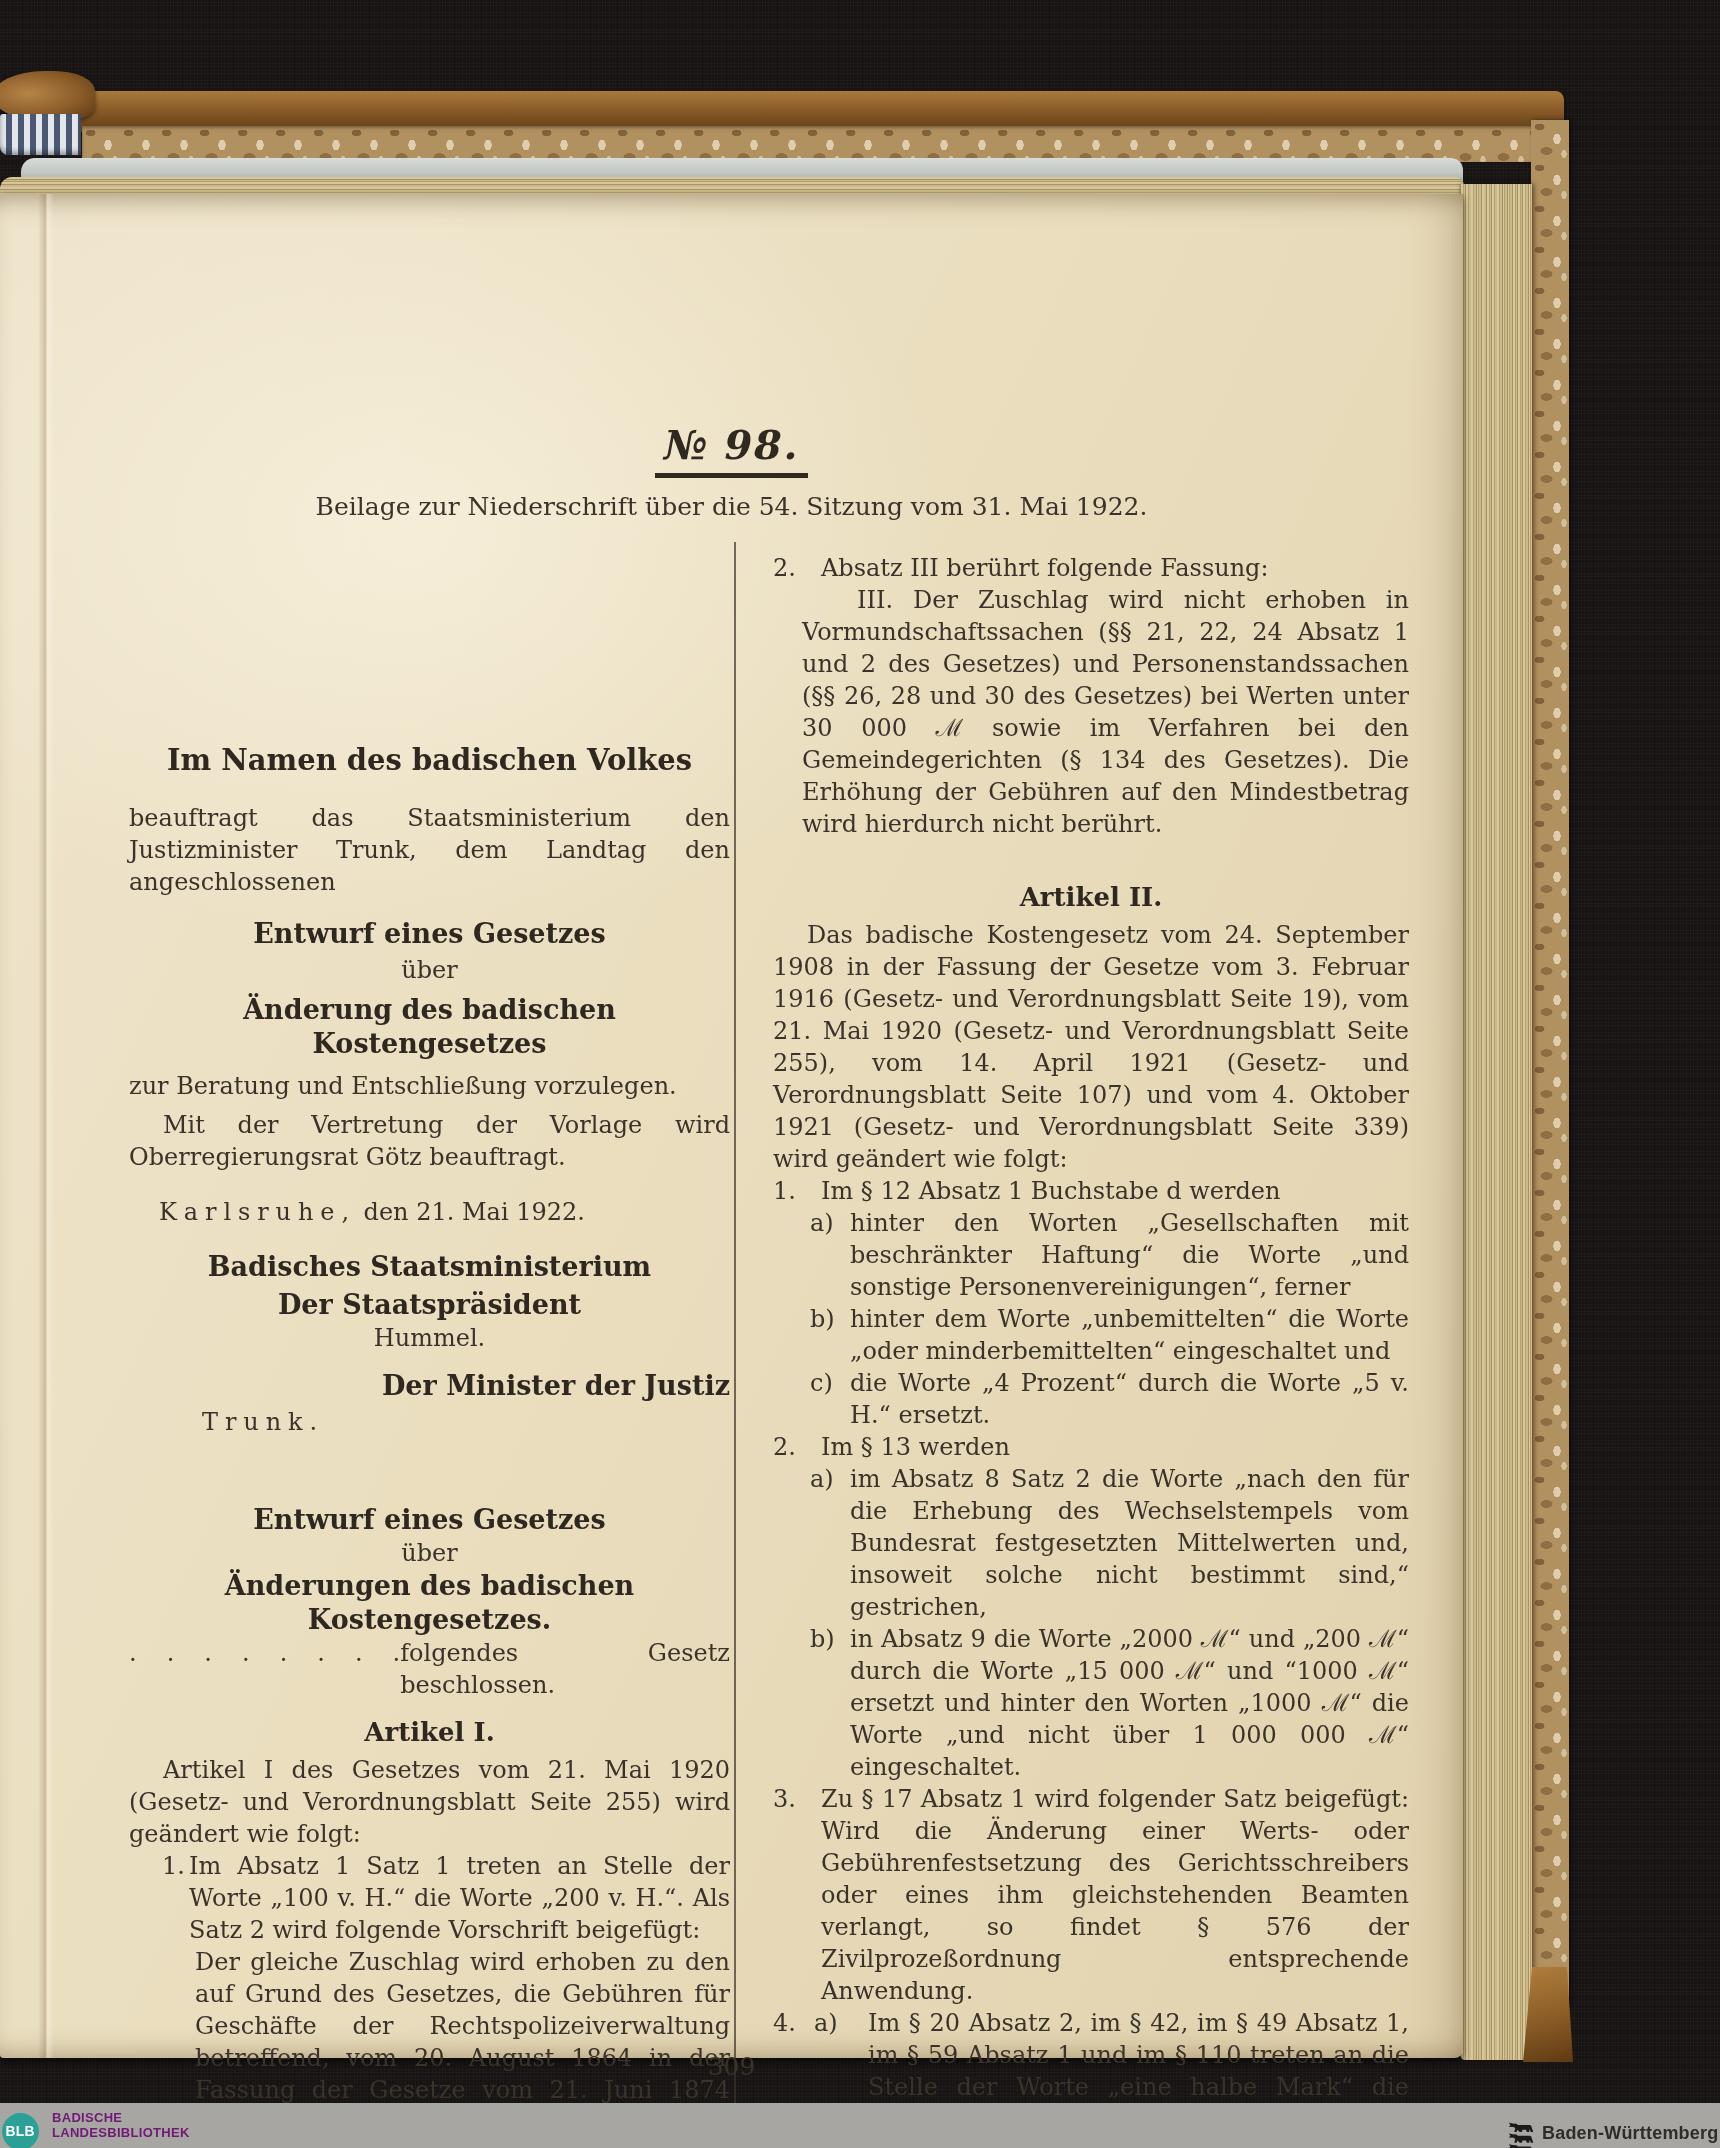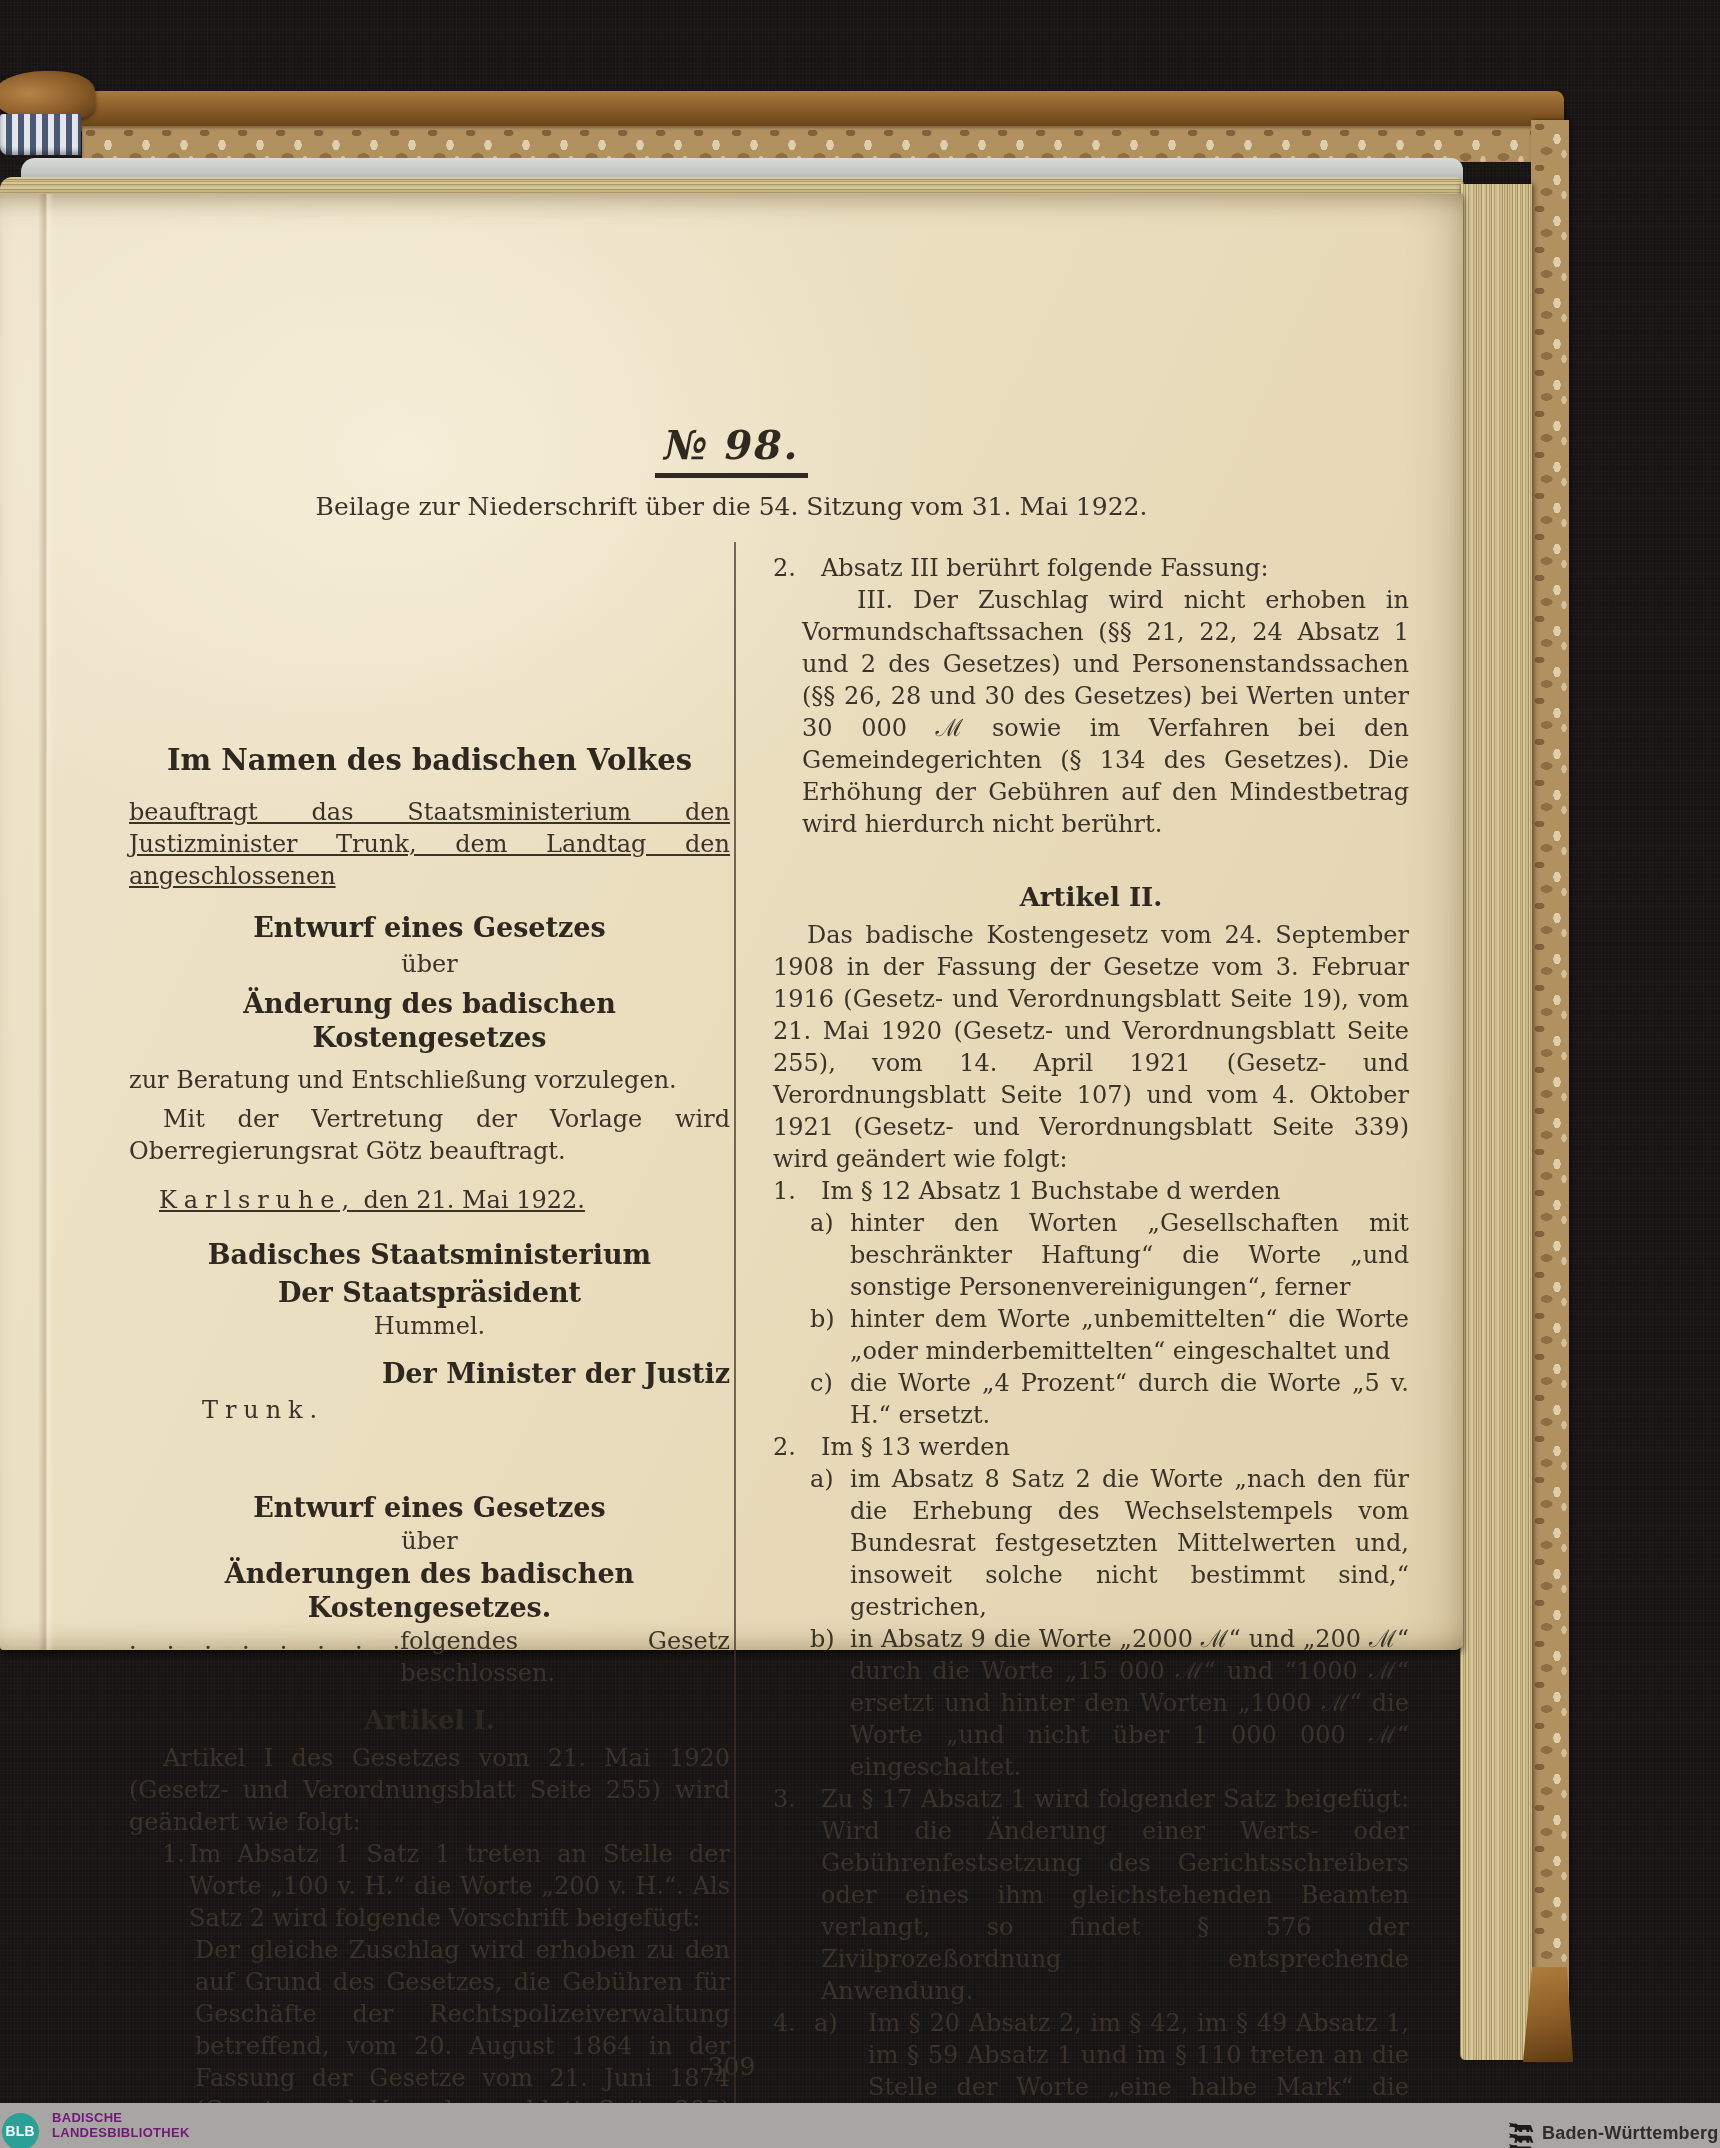--- a/index.html
+++ b/index.html
@@ -68,21 +68,21 @@
     box-shadow:1.7px 0 4.3px rgba(0,0,0,.55);
   }
   .corner-leather{
     position:absolute;left:1523px;top:1967px;width:50px;height:95px;
     background:linear-gradient(165deg,#b07e3c 0%,#8a5c26 55%,#5e3a12 100%);
     clip-path:polygon(18% 0, 88% 0, 100% 100%, 0 100%);
   }
 
   
   .page{
-    position:absolute;left:0;top:194px;width:1463px;height:1456px;
+    position:absolute;left:0;top:194px;width:1463px;height:1864px;
     background:
       radial-gradient(ellipse 774px 602px at 28% 18%, rgba(255,250,235,.5) 0%, transparent 70%),
       linear-gradient(115deg,#efe5cd 0%,#eadebf 45%,#e2d2ae 100%);
     box-shadow:inset 0 22.4px 26px -19px rgba(110,85,45,.5),
                inset -34px 0 52px -34px rgba(110,85,45,.45),
                inset 0 -22.4px 29px -22.4px rgba(110,85,45,.5),
                0 3.4px 6.9px rgba(0,0,0,.6);
     border-radius:0 0 8.6px 3.4px;
   }
   .gutter-crease{
@@ -129,21 +129,21 @@
   .item-cont-ti{margin-left:29px;text-indent:55px;}
   .col-right .item{padding-left:48px;}
   .col-right .item > .num{left:0;}
   .subitem{position:relative;padding-left:77px;}
   .subitem > .num{position:absolute;left:37px;top:0;}
   .item4{position:relative;padding-left:95px;}
   .item4 > .num{position:absolute;left:0;top:0;}
   .item4 > .subnum{position:absolute;left:41px;top:0;}
 
   .mt0{margin-top:0;} .mt4{margin-top:3.4px;} .mt6{margin-top:5.2px;} .mt8{margin-top:6.9px;}
-  .mt10{margin-top:8.6px;} .mt16{margin-top:13.8px;} .mt18{margin-top:15.5px;} .mt20{margin-top:17px;text-decoration:underline;}
+  .mt10{margin-top:8.6px;} .mt16{margin-top:13.8px;} .mt18{margin-top:15.5px;} .mt20{margin-top:23px;}
   .mt22{margin-top:19px;} .mt26{margin-top:22.4px;} .mt46{margin-top:40px;} .mt76{margin-top:65px;}
 
   .page-number{
     position:absolute;top:1858px;left:0;width:1463px;text-align:center;
     font-size:25px;color:#3b332a;
   }
 
   
   .footer-bar{
     position:absolute;left:0;top:2103px;width:1721px;height:46px;

